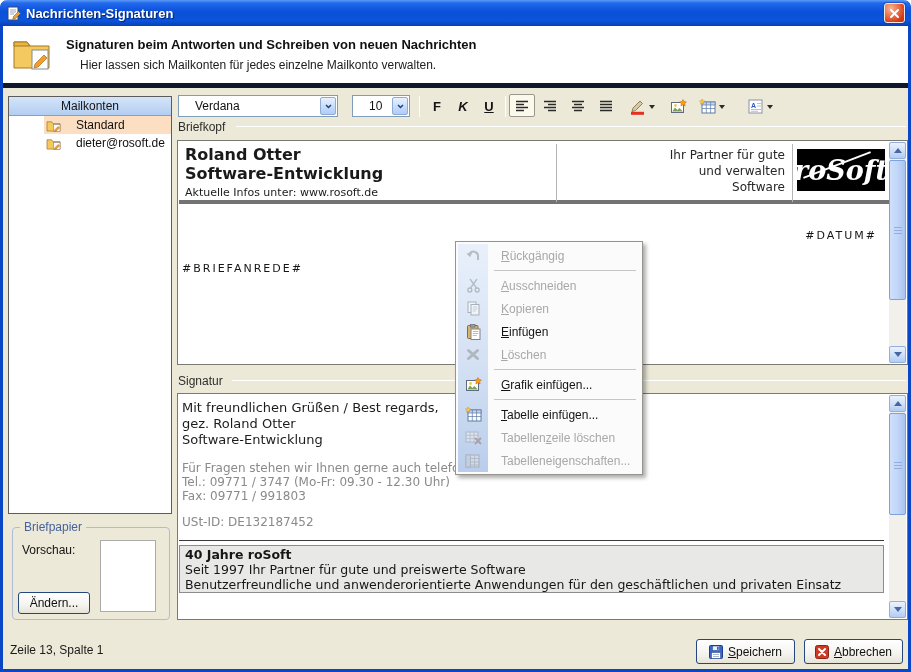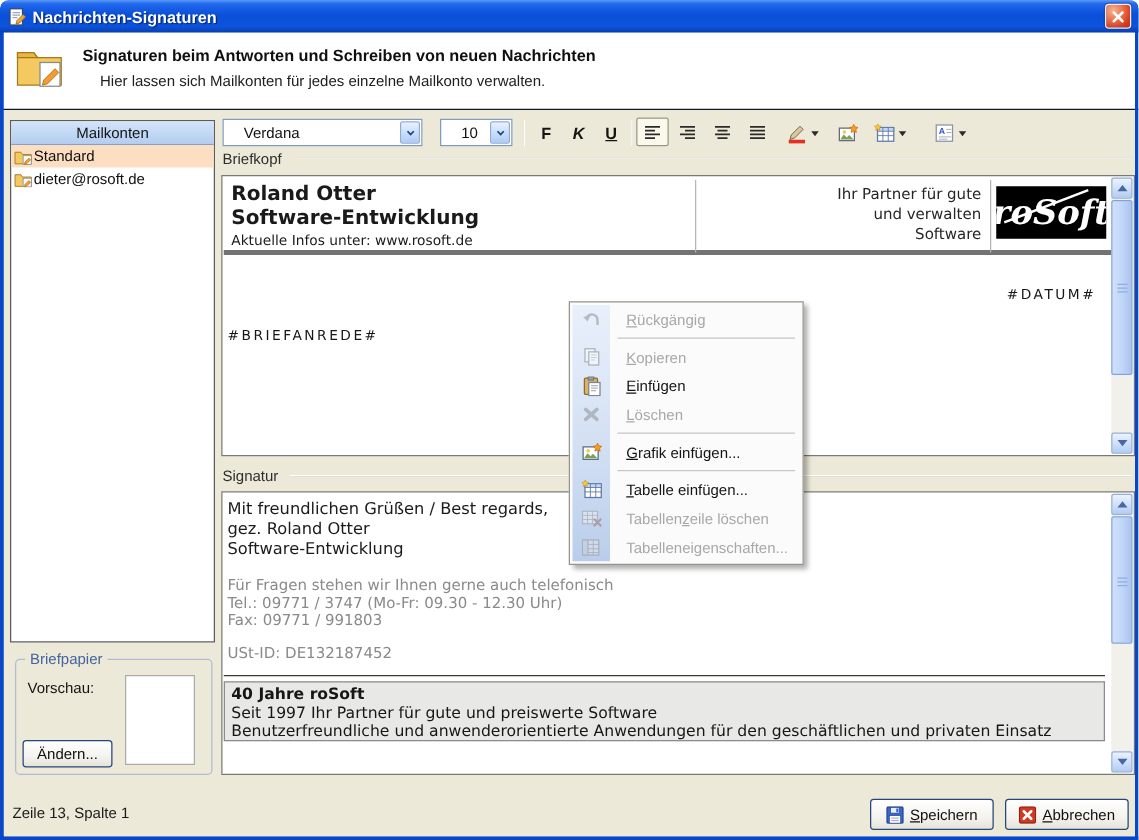--- a/index.html
+++ b/index.html
@@ -22,35 +22,35 @@
   .title-text { color:#fff; font-weight:bold; font-size:13px; text-shadow:1px 1px 1px rgba(0,25,90,.85); }
   .close-btn {
     position:absolute; right:6px; top:3px; width:21px; height:20px; border-radius:3px;
     background:radial-gradient(circle at 30% 25%, #F7B593 0%, #E96A45 45%, #D43B1B 75%, #B92F12 100%);
     border:1px solid #F3E9E4; display:flex; align-items:center; justify-content:center;
     box-shadow:0 0 0 1px rgba(20,60,160,.5);
   }
   
   .header {
     position:absolute; left:0; top:26px; width:911px; height:62px; background:#FFFFFF;
-    border-bottom:1px solid #0f172a;
+    border-bottom:5px solid #0f172a;
   }
   .header-icon { position:absolute; left:12px; top:8px; }
   .header-title { position:absolute; left:66px; top:11px; font-size:13px; font-weight:bold; color:#101010; }
   .header-sub { position:absolute; left:80px; top:32px; font-size:12px; color:#202020; }
   
   .mail-panel {
     position:absolute; left:8px; top:96px; width:164px; height:418px;
     background:#FFFFFF; border:1px solid #5C5C5C;
   }
   .mail-header {
     height:19px; background:linear-gradient(180deg,#D4E4F9,#B3CEF2);
     border-bottom:1px solid #86A0C2; text-align:center; font-size:12px; color:#141414; line-height:18px;
   }
-  .mail-row { height:18px; display:flex; align-items:center; gap:1px; padding-left:2px; font-size:12px; color:#101010; }
+  .mail-row { height:18px; display:flex; align-items:center; gap:15px; padding-left:2px; font-size:12px; color:#101010;margin-left:35px; }
   .mail-row.selected { background:#FCDFC2; }
   
   .combo {
     position:absolute; height:22px; background:#fff; border:1px solid #7F9DB9;
     font-size:12px; color:#101010; display:flex; align-items:center; padding-left:16px;
   }
   .combo .combo-btn {
     position:absolute; right:1px; top:1px; bottom:1px; width:16px; border-radius:2px;
     background:linear-gradient(180deg,#E8F1FE 0%,#CBDFFB 50%,#AECBF7 100%);
     border:1px solid #90ABD6; display:flex; align-items:center; justify-content:center;
@@ -368,20 +368,30 @@
       <span class="mi-icon">
         <svg width="16" height="15" viewBox="0 0 16 15">
           <path d="M13 12 V8 A4.5 4.5 0 0 0 4.5 6" fill="none" stroke="#8C949E" stroke-width="2"></path>
           <polygon points="1.5,5.5 7.5,4.2 5,9.2" fill="#8C949E"></polygon>
         </svg>
       </span>
       <span class="mi-label"><span></span><span class="u">R</span><span>ückgängig</span></span>
     </div>
     <div class="menu-sep"></div>
 
+    <div class="menu-item disabled">
+      <span class="mi-icon">
+        <svg width="15" height="15" viewBox="0 0 15 15">
+          <path d="M4 1 L10.5 10 M11 1 L4.5 10" stroke="#8C949E" stroke-width="1.3"></path>
+          <circle cx="3.8" cy="12" r="2" fill="none" stroke="#8C949E" stroke-width="1.3"></circle>
+          <circle cx="11.2" cy="12" r="2" fill="none" stroke="#8C949E" stroke-width="1.3"></circle>
+        </svg>
+      </span>
+      <span class="mi-label"><span></span><span class="u">A</span><span>usschneiden</span></span>
+    </div>
 
     <div class="menu-item disabled">
       <span class="mi-icon">
         <svg width="15" height="15" viewBox="0 0 15 15">
           <rect x="2" y="1" width="8" height="10.5" fill="#FFFFFF" stroke="#7C8490"></rect>
           <rect x="5" y="3.5" width="8" height="10.5" fill="#FFFFFF" stroke="#7C8490"></rect>
           <path d="M6.8 6h4.5 M6.8 8h4.5 M6.8 10h3" stroke="#AEB4BE" stroke-width="0.9"></path>
         </svg>
       </span>
       <span class="mi-label"><span></span><span class="u">K</span><span>opieren</span></span>

